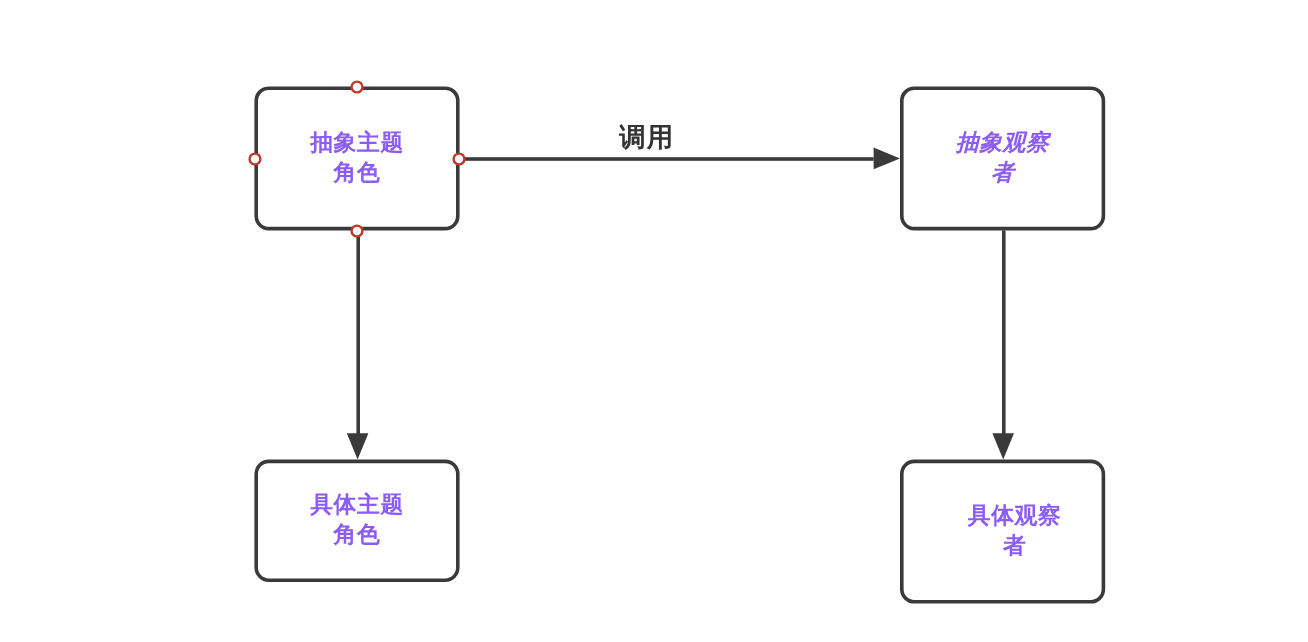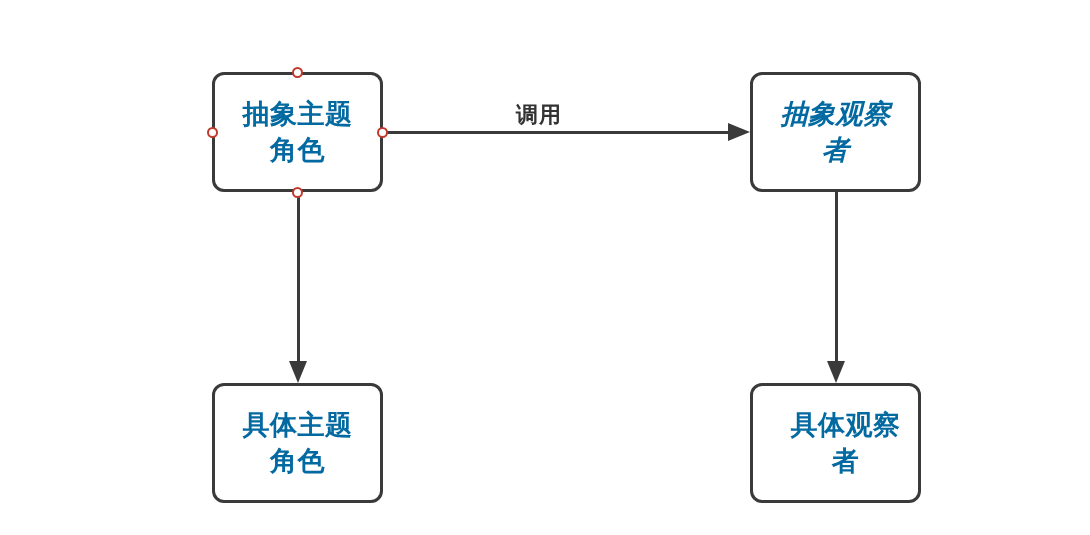--- a/index.html
+++ b/index.html
@@ -22,31 +22,31 @@
     box-sizing: border-box;
     background: #ffffff;
     border: 3px solid #3a3a3a;
     border-radius: 12px;
     display: flex;
     align-items: center;
     justify-content: center;
     text-align: center;
   }
   .node-label {
-    font-size: 27px;
+    font-size: 19px;
     font-weight: bold;
-    color: #0369a1;
+    color: #8b5cf6;
     line-height: 1.32;
     letter-spacing: 0.5px;
     white-space: pre-line;
     font-family: "DejaVu Sans", "Liberation Sans", sans-serif;
   }
   #node-abstract-subject { left: 212px; top: 72px;  width: 171px; height: 120px; }
   #node-abstract-observer { left: 750px; top: 72px;  width: 171px; height: 120px; font-style: italic; }
-  #node-concrete-subject  { left: 212px; top: 383px; width: 171px; height: 120px; justify-content: center; }
+  #node-concrete-subject  { left: 212px; top: 383px; width: 171px; height: 102px; justify-content: center; }
   #node-concrete-observer { left: 750px; top: 383px; width: 171px; height: 120px; padding-left: 20px; }
 
   .edge-line-h {
     position: absolute;
     height: 3px;
     background: #3a3a3a;
   }
   .edge-line-v {
     position: absolute;
     width: 3px;

